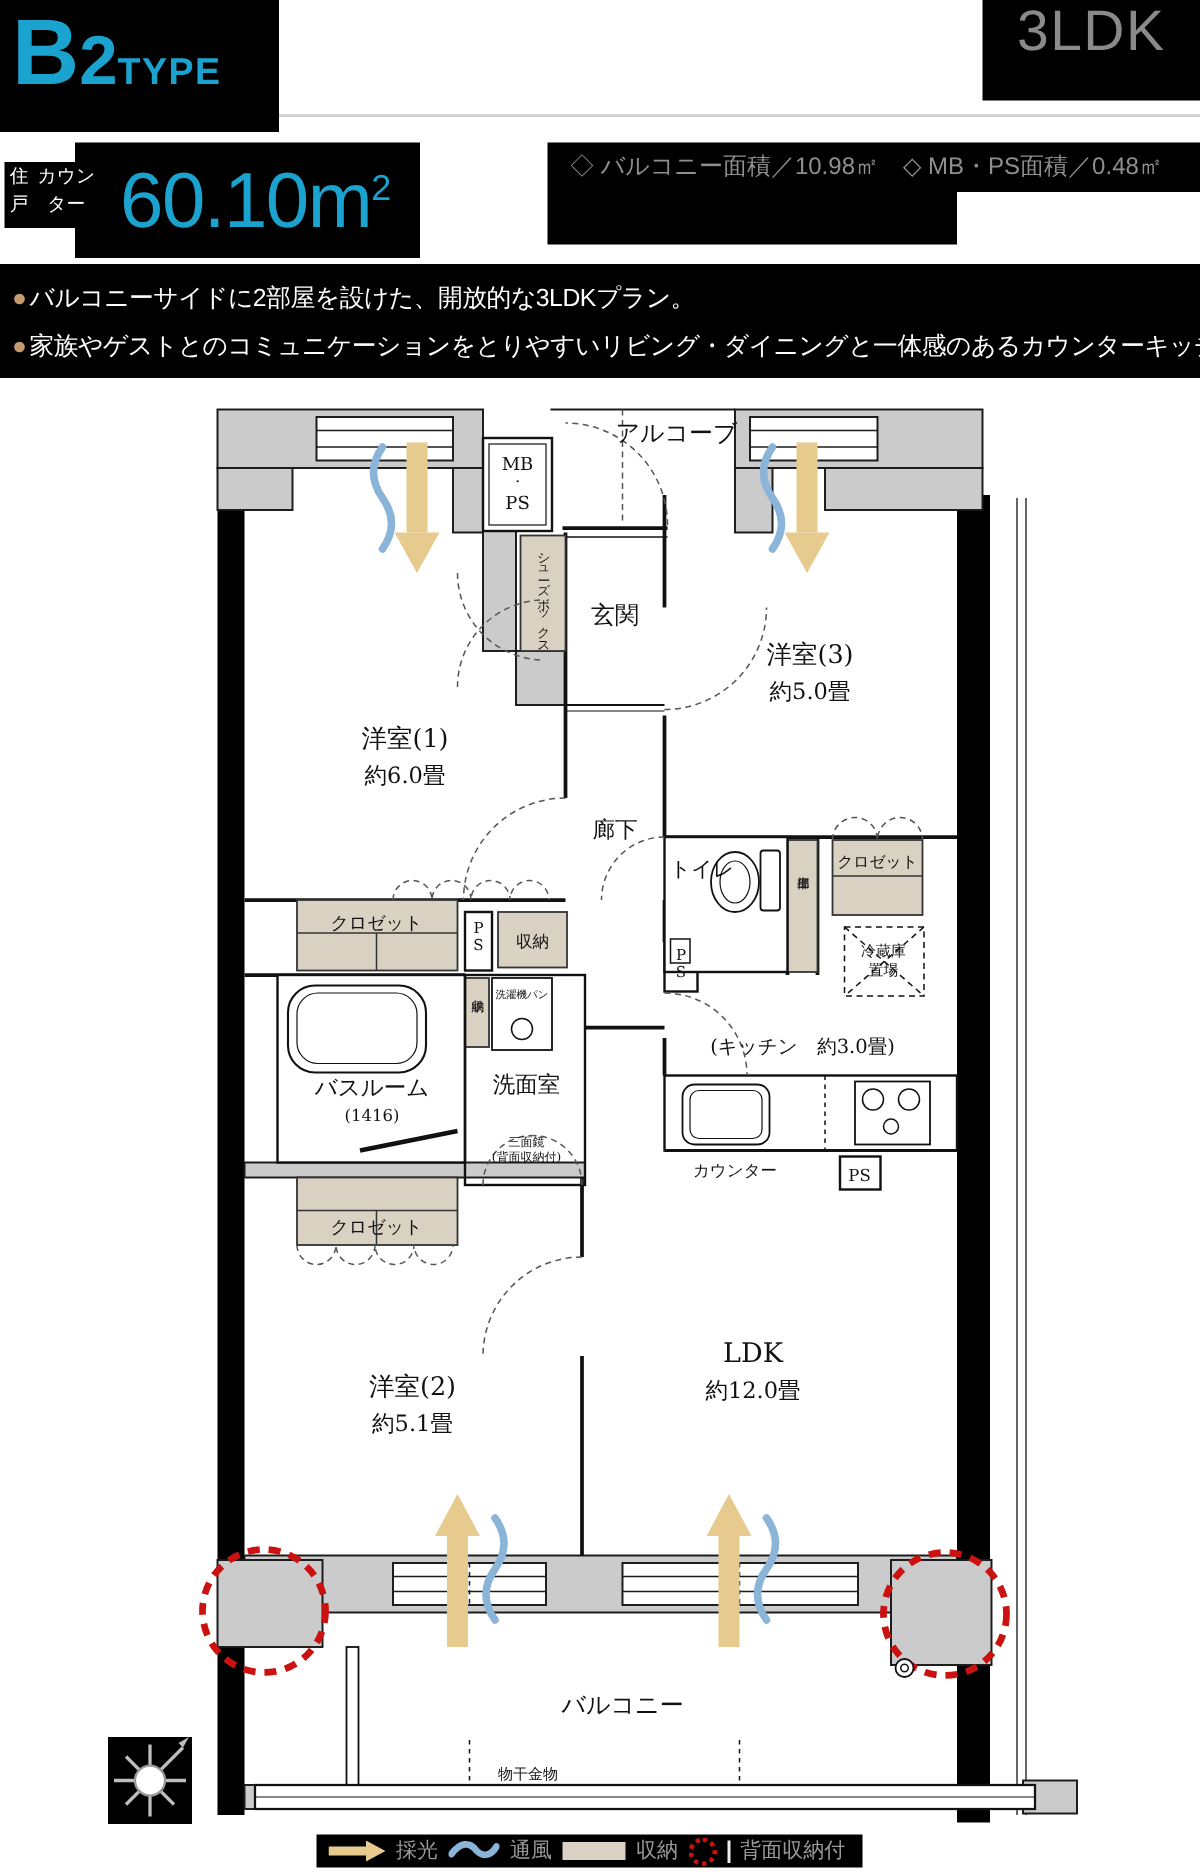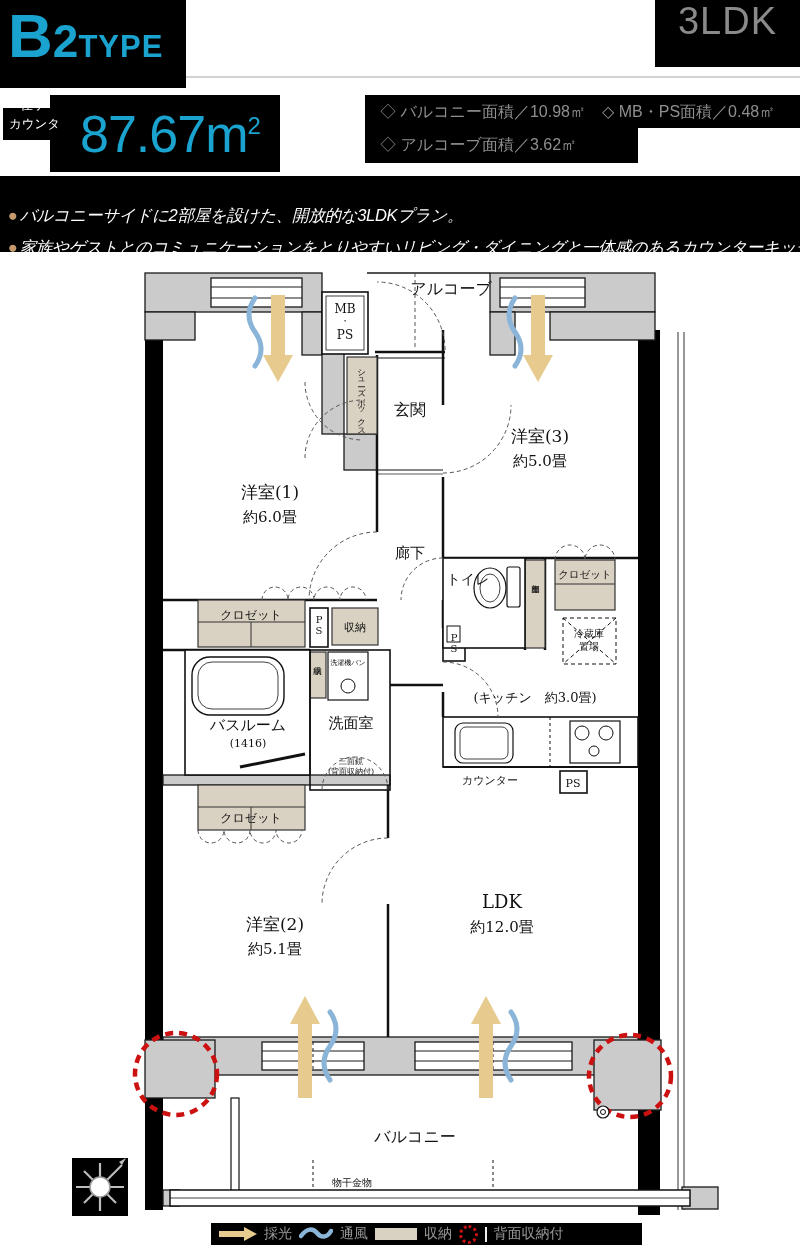--- a/index.html
+++ b/index.html
@@ -5,39 +5,39 @@
   html,body{margin:0;padding:0;background:#fff;}
   #page{position:relative;width:800px;height:1248px;background:#fff;overflow:hidden;
         font-family:"Liberation Sans",sans-serif;}
   .abs{position:absolute;}
   .blackbox{background:#000;}
   
   #hdr-line{left:0;top:76px;width:800px;height:2px;background:#d2d2d2;}
   #box-b2{left:0;top:0;width:186px;height:88px;padding:4px 0 0 8px;box-sizing:border-box;}
   #b2-main{color:#1ba3cf;font-size:62px;font-weight:bold;line-height:64px;}
   #b2-num{font-size:46px;}
-  #b2-suffix{color:#1ba3cf;font-size:31px;font-weight:bold;letter-spacing:1px;}
+  #b2-suffix{color:#1ba3cf;font-size:25px;font-weight:bold;letter-spacing:1px;}
   #box-3ldk{left:655px;top:0;width:145px;height:67px;display:flex;align-items:flex-start;justify-content:center;}
   #ldk-text{color:#8a8a8a;font-size:38px;letter-spacing:1px;}
   #box-areavalue{left:50px;top:95px;width:230px;height:77px;display:flex;align-items:center;}
   #area-value{color:#1ba3cf;font-size:52px;margin-left:30px;letter-spacing:-1px;}
   #area-sup{color:#1ba3cf;font-size:24px;vertical-align:18px;}
-  #box-arealabel{left:3px;top:108px;width:63px;height:32px;display:flex;flex-direction:column;
-                 justify-content:center;text-align:center;align-items:center;}
+  #box-arealabel{left:3px;top:108px;width:63px;height:44px;display:flex;flex-direction:row;
+                 justify-content:center;text-align:center;}
   #box-arealabel div{color:#fff;font-size:12.5px;line-height:19px;}
   #box-details{left:365px;top:95px;width:273px;height:68px;}
   #box-details-strip{left:638px;top:95px;width:162px;height:33px;}
   #details-text{left:380px;top:95px;width:420px;height:68px;color:#8f8f8f;font-size:16px;}
   .dline{height:33px;line-height:33px;white-space:nowrap;}
   .dgap{display:inline-block;width:16px;}
-  #features{left:0;top:176px;width:800px;height:76px;padding:23px 0 0 8px;box-sizing:border-box;font-style:italic;}
+  #features{left:0;top:176px;width:800px;height:76px;padding:7px 0 0 8px;box-sizing:border-box;}
   .feat-line{color:#ffffff;font-size:16.5px;line-height:32px;letter-spacing:-0.3px;white-space:nowrap;}
   .feat-bullet{color:#c49a6c;margin-right:2px;}
   
-  #legend{left:211px;top:1223px;width:431px;height:22px;background:#000;display:flex;
+  #legend{left:211px;top:1223px;width:364px;height:22px;background:#000;display:flex;
           align-items:center;gap:7px;padding:0 8px;box-sizing:border-box;}
   .leg-label{color:#999;font-size:14px;white-space:nowrap;}
   .leg-swatch{width:42px;height:12px;background:#d9d1c2;}
   .leg-circle{width:13px;height:13px;border:3px dotted #c11;border-radius:50%;box-sizing:content-box;}
   .leg-div{width:1.5px;height:15px;background:#eee;}
   
   text{font-family:"DejaVu Serif","Liberation Serif",serif;fill:#111;}
   .vtext{writing-mode:vertical-rl;text-orientation:upright;}
 </style>
 </head>
@@ -49,33 +49,32 @@
 
   <div id="box-b2" class="abs blackbox">
     <span id="b2-main"><span><span>B</span><span id="b2-num">2</span></span></span><span id="b2-suffix">TYPE</span>
   </div>
 
   <div id="box-3ldk" class="abs blackbox">
     <span id="ldk-text">3LDK</span>
   </div>
 
   <div id="box-areavalue" class="abs blackbox">
-    <span id="area-value"><span>87.67m</span><sup id="area-sup">2</sup></span>
+    <span id="area-value"><span>60.10m</span><sup id="area-sup">2</sup></span>
   </div>
 
   <div id="box-arealabel" class="abs blackbox">
     <div>住 戸</div>
     <div>カウンター</div>
   </div>
 
   <div id="box-details" class="abs blackbox"></div>
   <div id="box-details-strip" class="abs blackbox"></div>
   <div id="details-text" class="abs">
     <div class="dline"><span>◇ バルコニー面積／10.98㎡</span><span class="dgap"></span><span>◇ MB・PS面積／0.48㎡</span></div>
-    <div class="dline"><span>◇ アルコーブ面積／3.62㎡</span></div>
   </div>
 
   <div id="features" class="abs blackbox">
     <div class="feat-line"><span class="feat-bullet">●</span><span>バルコニーサイドに2部屋を設けた、開放的な3LDKプラン。</span></div>
     <div class="feat-line"><span class="feat-bullet">●</span><span>家族やゲストとのコミュニケーションをとりやすいリビング・ダイニングと一体感のあるカウンターキッチン。</span></div>
   </div>
 
   <svg class="abs" style="left:70px;top:262px;" width="650" height="956" viewBox="0 0 650 956">
 
     <rect x="75" y="73" width="18" height="705" fill="#000"></rect>

